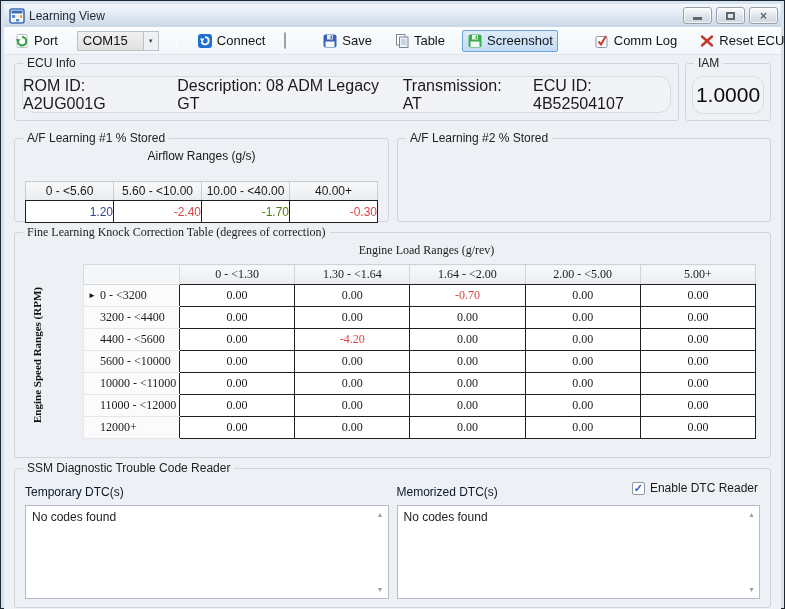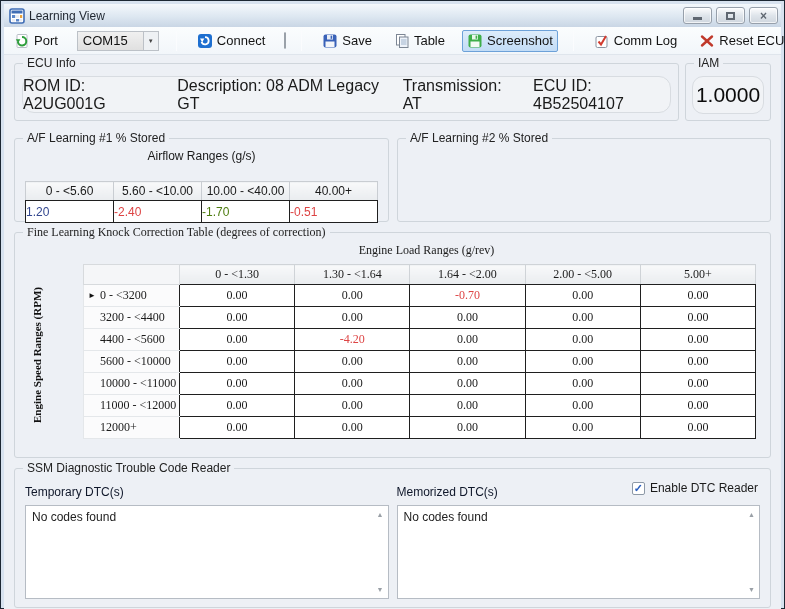--- a/index.html
+++ b/index.html
@@ -93,21 +93,21 @@
 
   table.grid { border-collapse:collapse; table-layout:fixed; width:calc(100% - 20px); margin:18px 10px 0; }
   table.grid th {
     font-weight:normal; font-size:12px; color:#1a1a1a;
     background:linear-gradient(#f8f9fa,#e9ecef);
     border:1px solid #c9cdd2; border-bottom:1px solid #1f1f1f;
     height:19px; text-align:center;
   }
   table.grid td {
     border:1px solid #1f1f1f; background:#fff;
-    height:22px; text-align:left; font-size:12px; color:#1a1a1a;
+    height:22px; text-align:right; font-size:12px; color:#1a1a1a;
   }
 
   .knock-group { height:226px; margin-bottom:10px; padding-left:68px; position:relative;font-family:Liberation Serif, serif; }
   .yaxis {
     position:absolute; left:12px; top:34px; bottom:14px; width:20px;
     display:flex; align-items:center; justify-content:center;
     writing-mode:vertical-rl; transform:rotate(180deg);
     font-size:11px; font-weight:bold; color:#111; white-space:nowrap;
   }
   table.knock { border-collapse:collapse; table-layout:fixed; width:calc(100% - 14px); margin-top:6px; }
@@ -287,21 +287,21 @@
               <tr>
             <th>0 - &lt;5.60</th>
             <th>5.60 - &lt;10.00</th>
             <th>10.00 - &lt;40.00</th>
             <th>40.00+</th>
           </tr>
           <tr>
             <td class="num" style="color: rgb(51, 71, 143);">1.20</td>
             <td class="num" style="color: rgb(221, 68, 68);">-2.40</td>
             <td class="num" style="color: #4d7c0f;">-1.70</td>
-            <td class="num" style="color: rgb(221, 68, 68);">-0.51</td>
+            <td class="num" style="color: rgb(221, 68, 68);">-0.30</td>
           </tr>
         </tbody>
           </table>
       </div>
       <div class="group af2-group">
         <span class="glabel">A/F Learning #2 % Stored</span>
       </div>
     </div>
 
     <div class="group knock-group">

